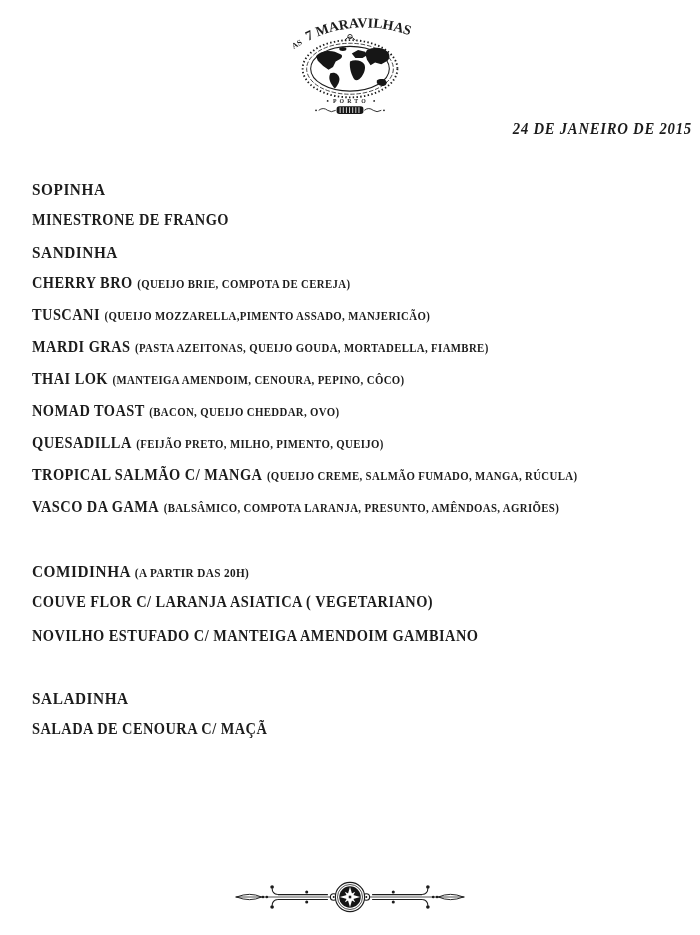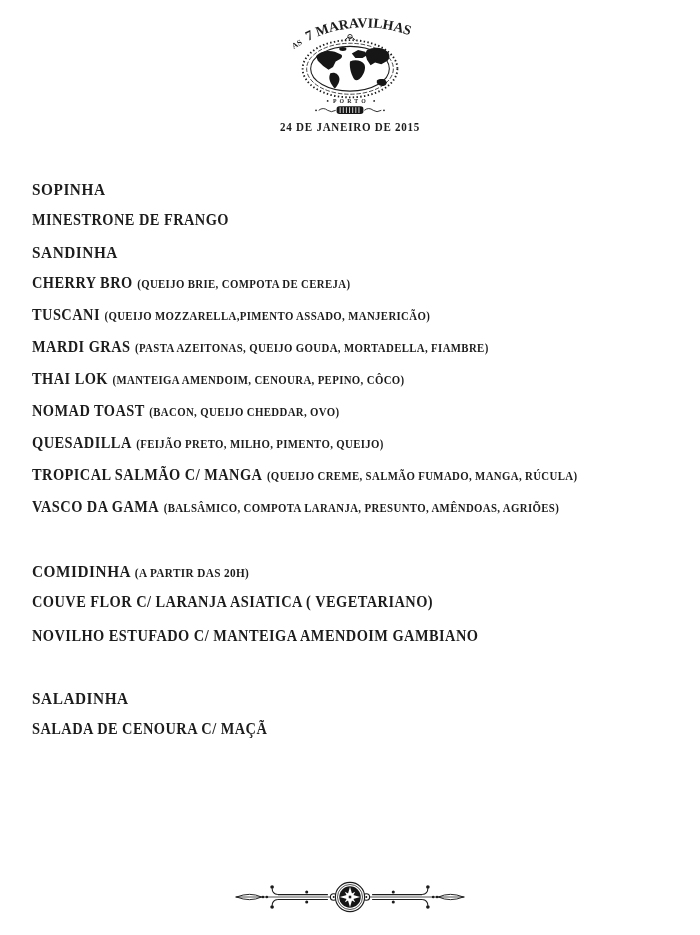--- a/index.html
+++ b/index.html
@@ -4,22 +4,22 @@
 <style>
   html,body{margin:0;padding:0;}
   body{
     width:700px;height:935px;background:#ffffff;
     font-family:"Liberation Serif", serif;
     color:#1c1c1c;
   }
   .page{position:relative;width:700px;height:935px;background:#fff;overflow:hidden;}
   .logo-wrap{position:absolute;top:6px;left:0;right:0;text-align:center;}
   .date{
-    position:absolute;top:120px;left:0;right:0;text-align:center;
-    font-weight:700;font-size:12px;letter-spacing:0.8px;
+    position:absolute;top:120px;left:0;right:0;text-align:right;
+    font-weight:700;font-size:16px;letter-spacing:0.8px;font-style:italic;
   }
   .date .cond{display:inline-block;transform:scaleX(0.92);transform-origin:50% 50%;}
   main{position:absolute;top:180px;left:32px;right:18px;}
   section{margin:0;padding:0;}
   .sec{
     margin:0 0 10px 0;font-size:17px;font-weight:700;line-height:20px;
     letter-spacing:0.6px;transform:scaleX(0.9);transform-origin:0 50%;
   }
   .sec .note{font-size:12.5px;letter-spacing:0.4px;margin-left:4px;}
   .item{

